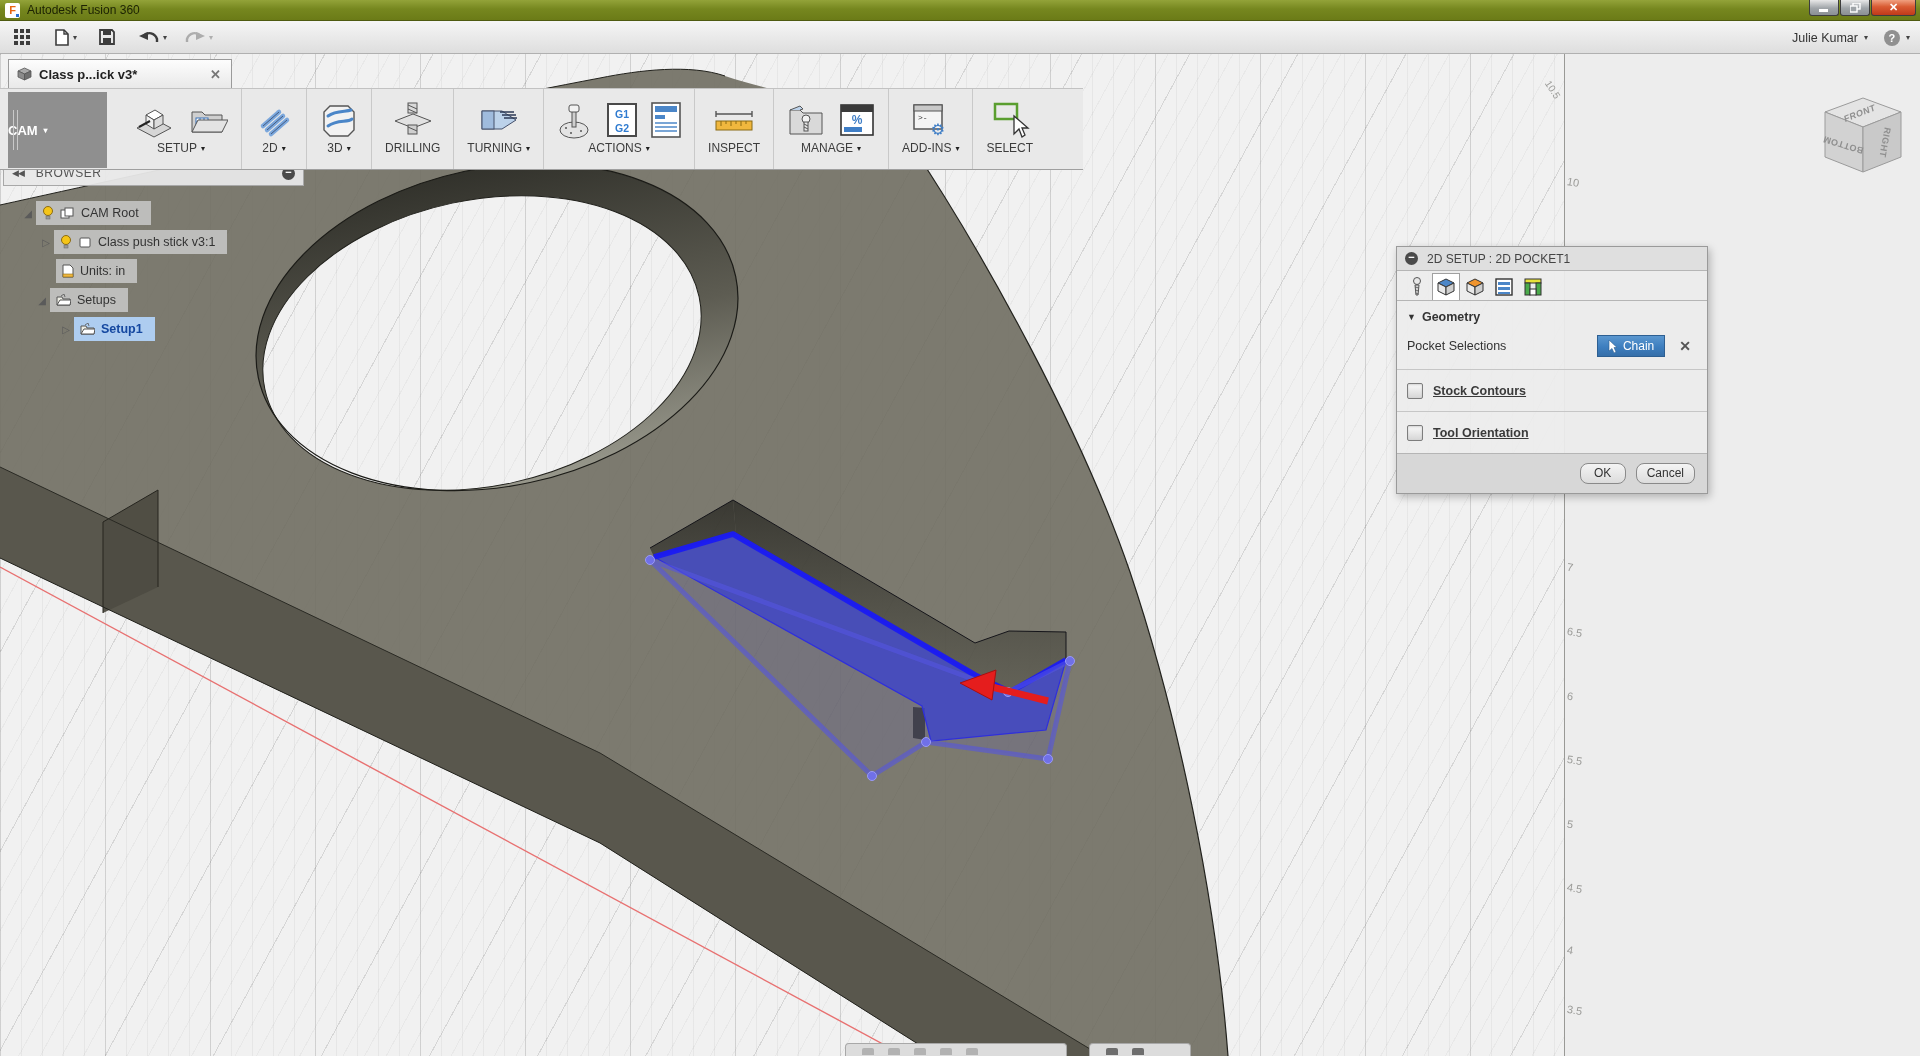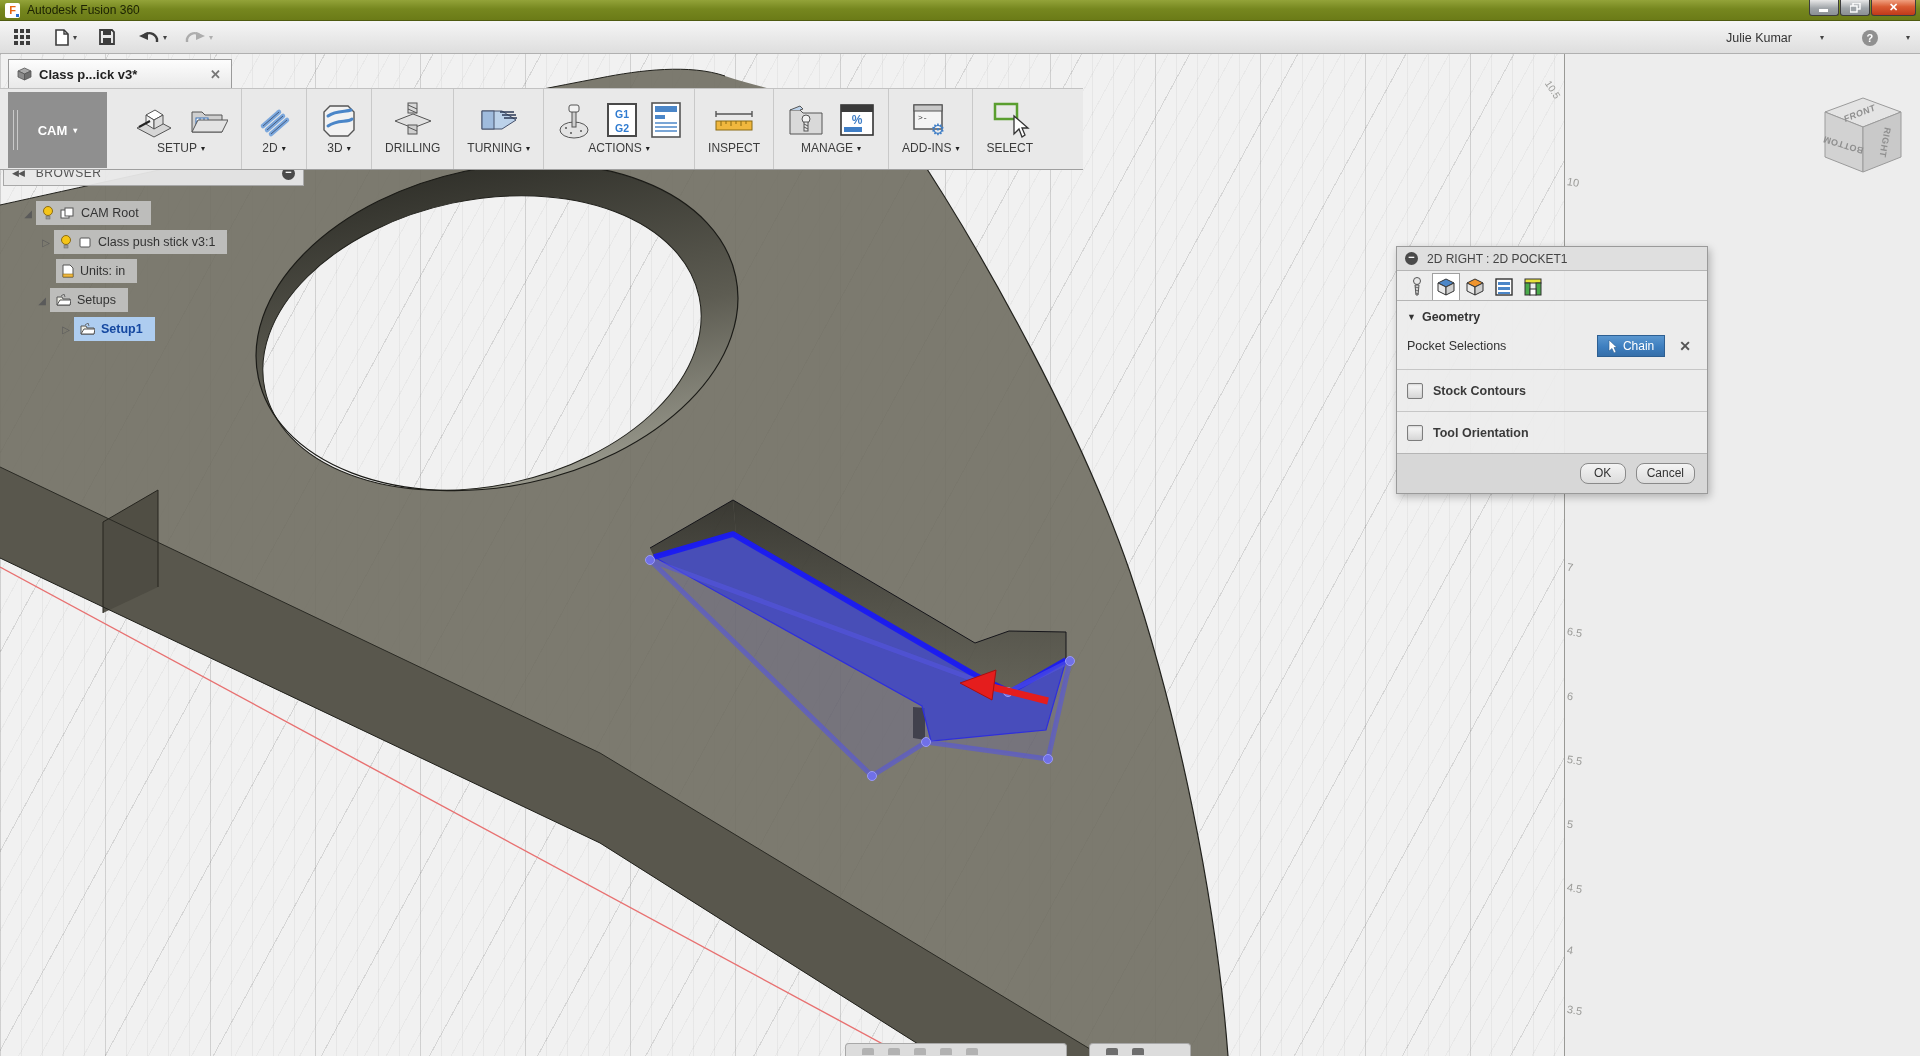--- a/index.html
+++ b/index.html
@@ -54,39 +54,39 @@
     background:linear-gradient(#f0a080, #d95b33 45%, #c0391a); font-size:11px; }
   .winbtn svg { display:block; }
 
   
   .qtoolbar { position:absolute; left:0; top:21px; width:100%; height:33px; z-index:20;
     background:linear-gradient(#f5f5f5, #dedede); border-bottom:1px solid #b0b0b0;
     display:flex; align-items:center; }
   .qt-item { display:flex; align-items:center; margin-left:14px; color:#3a3a3a; }
   .qt-caret { font-size:8px; color:#444; margin-left:4px; }
   .qt-right { position:absolute; right:10px; top:0; height:33px; display:flex;
-    align-items:center; gap:24px; }
+    align-items:center; gap:2px; }
   .user-label { font-size:12.5px; color:#333; }
   .help-circle { width:16px; height:16px; border-radius:50%; background:#909090;
     color:#fff; font-size:11px; font-weight:bold; text-align:center; line-height:16px; }
 
   
   .doc-tab { position:absolute; left:8px; top:59px; width:224px; height:29px; z-index:20;
     background:linear-gradient(#fdfdfd, #e9e9e9); border:1px solid #9a9a9a;
     border-bottom:none; display:flex; align-items:center; padding:0 8px; }
   .doc-tab .label { font-size:13px; color:#222; font-weight:bold; flex:1; margin-left:7px;
     white-space:nowrap; overflow:hidden; }
   .doc-tab .close { color:#777; font-size:13px; font-weight:bold; padding:0 2px; }
 
   
   .ribbon { position:absolute; left:0; top:88px; width:1083px; height:82px; z-index:19;
     background:#e9e9e9; border-top:1px solid #c2c2c2; border-bottom:1px solid #9f9f9f;
     display:flex; }
   .cam-menu { width:99px; height:76px; margin:3px 0 0 8px; background:#8f8f8f;
-    color:#fff; display:flex; align-items:center; justify-content:center; gap:6px;
+    color:#fff; display:flex; align-items:center; justify-content:flex-start; gap:6px;
     font-size:13px; font-weight:bold; position:relative; }
   .cam-grip { position:absolute; left:5px; top:18px; height:40px; width:5px;
     border-left:1px solid #c9c9c9; border-right:1px solid #c9c9c9; }
   .rgroup { display:flex; flex-direction:column; align-items:center;
     justify-content:space-between; padding:10px 13px 14px 13px;
     border-right:1px solid #c9c9c9; }
   .rgroup .icons { display:flex; gap:14px; align-items:center; height:42px; }
   .rgroup .glabel { font-size:12px; color:#3c3c3c; display:flex; align-items:center; gap:4px; }
   .rgroup .glabel .caret { font-size:8px; color:#222; }
   .g1g2 { width:30px; height:34px; border:2px solid #4a4a4a; background:#fff;
@@ -123,21 +123,21 @@
   .dlg-section { padding:9px 10px 7px 10px; font-weight:bold; font-size:12.5px;
     color:#333; display:flex; align-items:center; gap:6px; }
   .dlg-section .tri { font-size:9px; }
   .sel-row { display:flex; align-items:center; padding:4px 10px 12px 10px; gap:8px; }
   .sel-row .lbl { flex:1; }
   .chain-btn { display:flex; align-items:center; gap:5px; height:22px; padding:0 10px;
     background:linear-gradient(#5b97cf, #3d7ebf 55%, #366fa9); color:#fff;
     font-size:12px; border:1px solid #2d5f92; }
   .clear-x { color:#555; font-size:14px; font-weight:bold; padding:0 6px; }
   .chk-row { display:flex; align-items:center; gap:10px; height:42px; padding:0 10px;
-    border-top:1px solid #c6c6c6; font-weight:bold; color:#3a3a3a; }
+    border-top:1px solid #c6c6c6; font-weight:bold; color:#3a3a3a;text-decoration:underline; }
   .checkbox { width:16px; height:16px; border:1px solid #7d7d7d; border-radius:2px;
     background:linear-gradient(#fafafa, #d6d6d6);
     box-shadow:inset 0 1px 2px rgba(0,0,0,.15); }
   .dlg-footer { height:40px; border-top:1px solid #b5b5b5;
     background:rgba(214,214,214,.95); display:flex; align-items:center;
     justify-content:flex-end; gap:10px; padding:0 12px; }
   .dlg-btn { height:21px; min-width:46px; padding:0 10px; font-size:12px; color:#333;
     background:linear-gradient(#f4f4f4, #dcdcdc); border:1px solid #8a8a8a;
     border-radius:8px; text-align:center; line-height:19px; }
 </style>
@@ -568,21 +568,21 @@
       <path d="M1,11 L4,6 L15,6 L14,11 Z" fill="#fff" stroke="#555"></path>
       <path d="M5,2 L8,0 L9,3" fill="none" stroke="#555" stroke-width=".8"></path>
     </svg>
     <span>Setup1</span>
   </span>
 </div>
 
 <div class="dialog">
   <div class="dlg-title">
     <span class="dot-minus">−</span>
-    <span>2D RIGHT : 2D POCKET1</span>
+    <span>2D SETUP : 2D POCKET1</span>
   </div>
 
   <div class="dlg-tabs">
     <span class="dlg-tab">
       <svg width="16" height="20" viewBox="0 0 16 20">
         <circle cx="8" cy="4" r="3.5" fill="#e8e8e8" stroke="#555"></circle>
         <path d="M6,8 L10,8 L9,18 L7,18 Z" fill="#d5d5d5" stroke="#555"></path>
         <path d="M6,10 L10,11 M6,13 L10,14 M6.5,16 L9.5,17" stroke="#555" stroke-width=".8"></path>
       </svg>
     </span>

